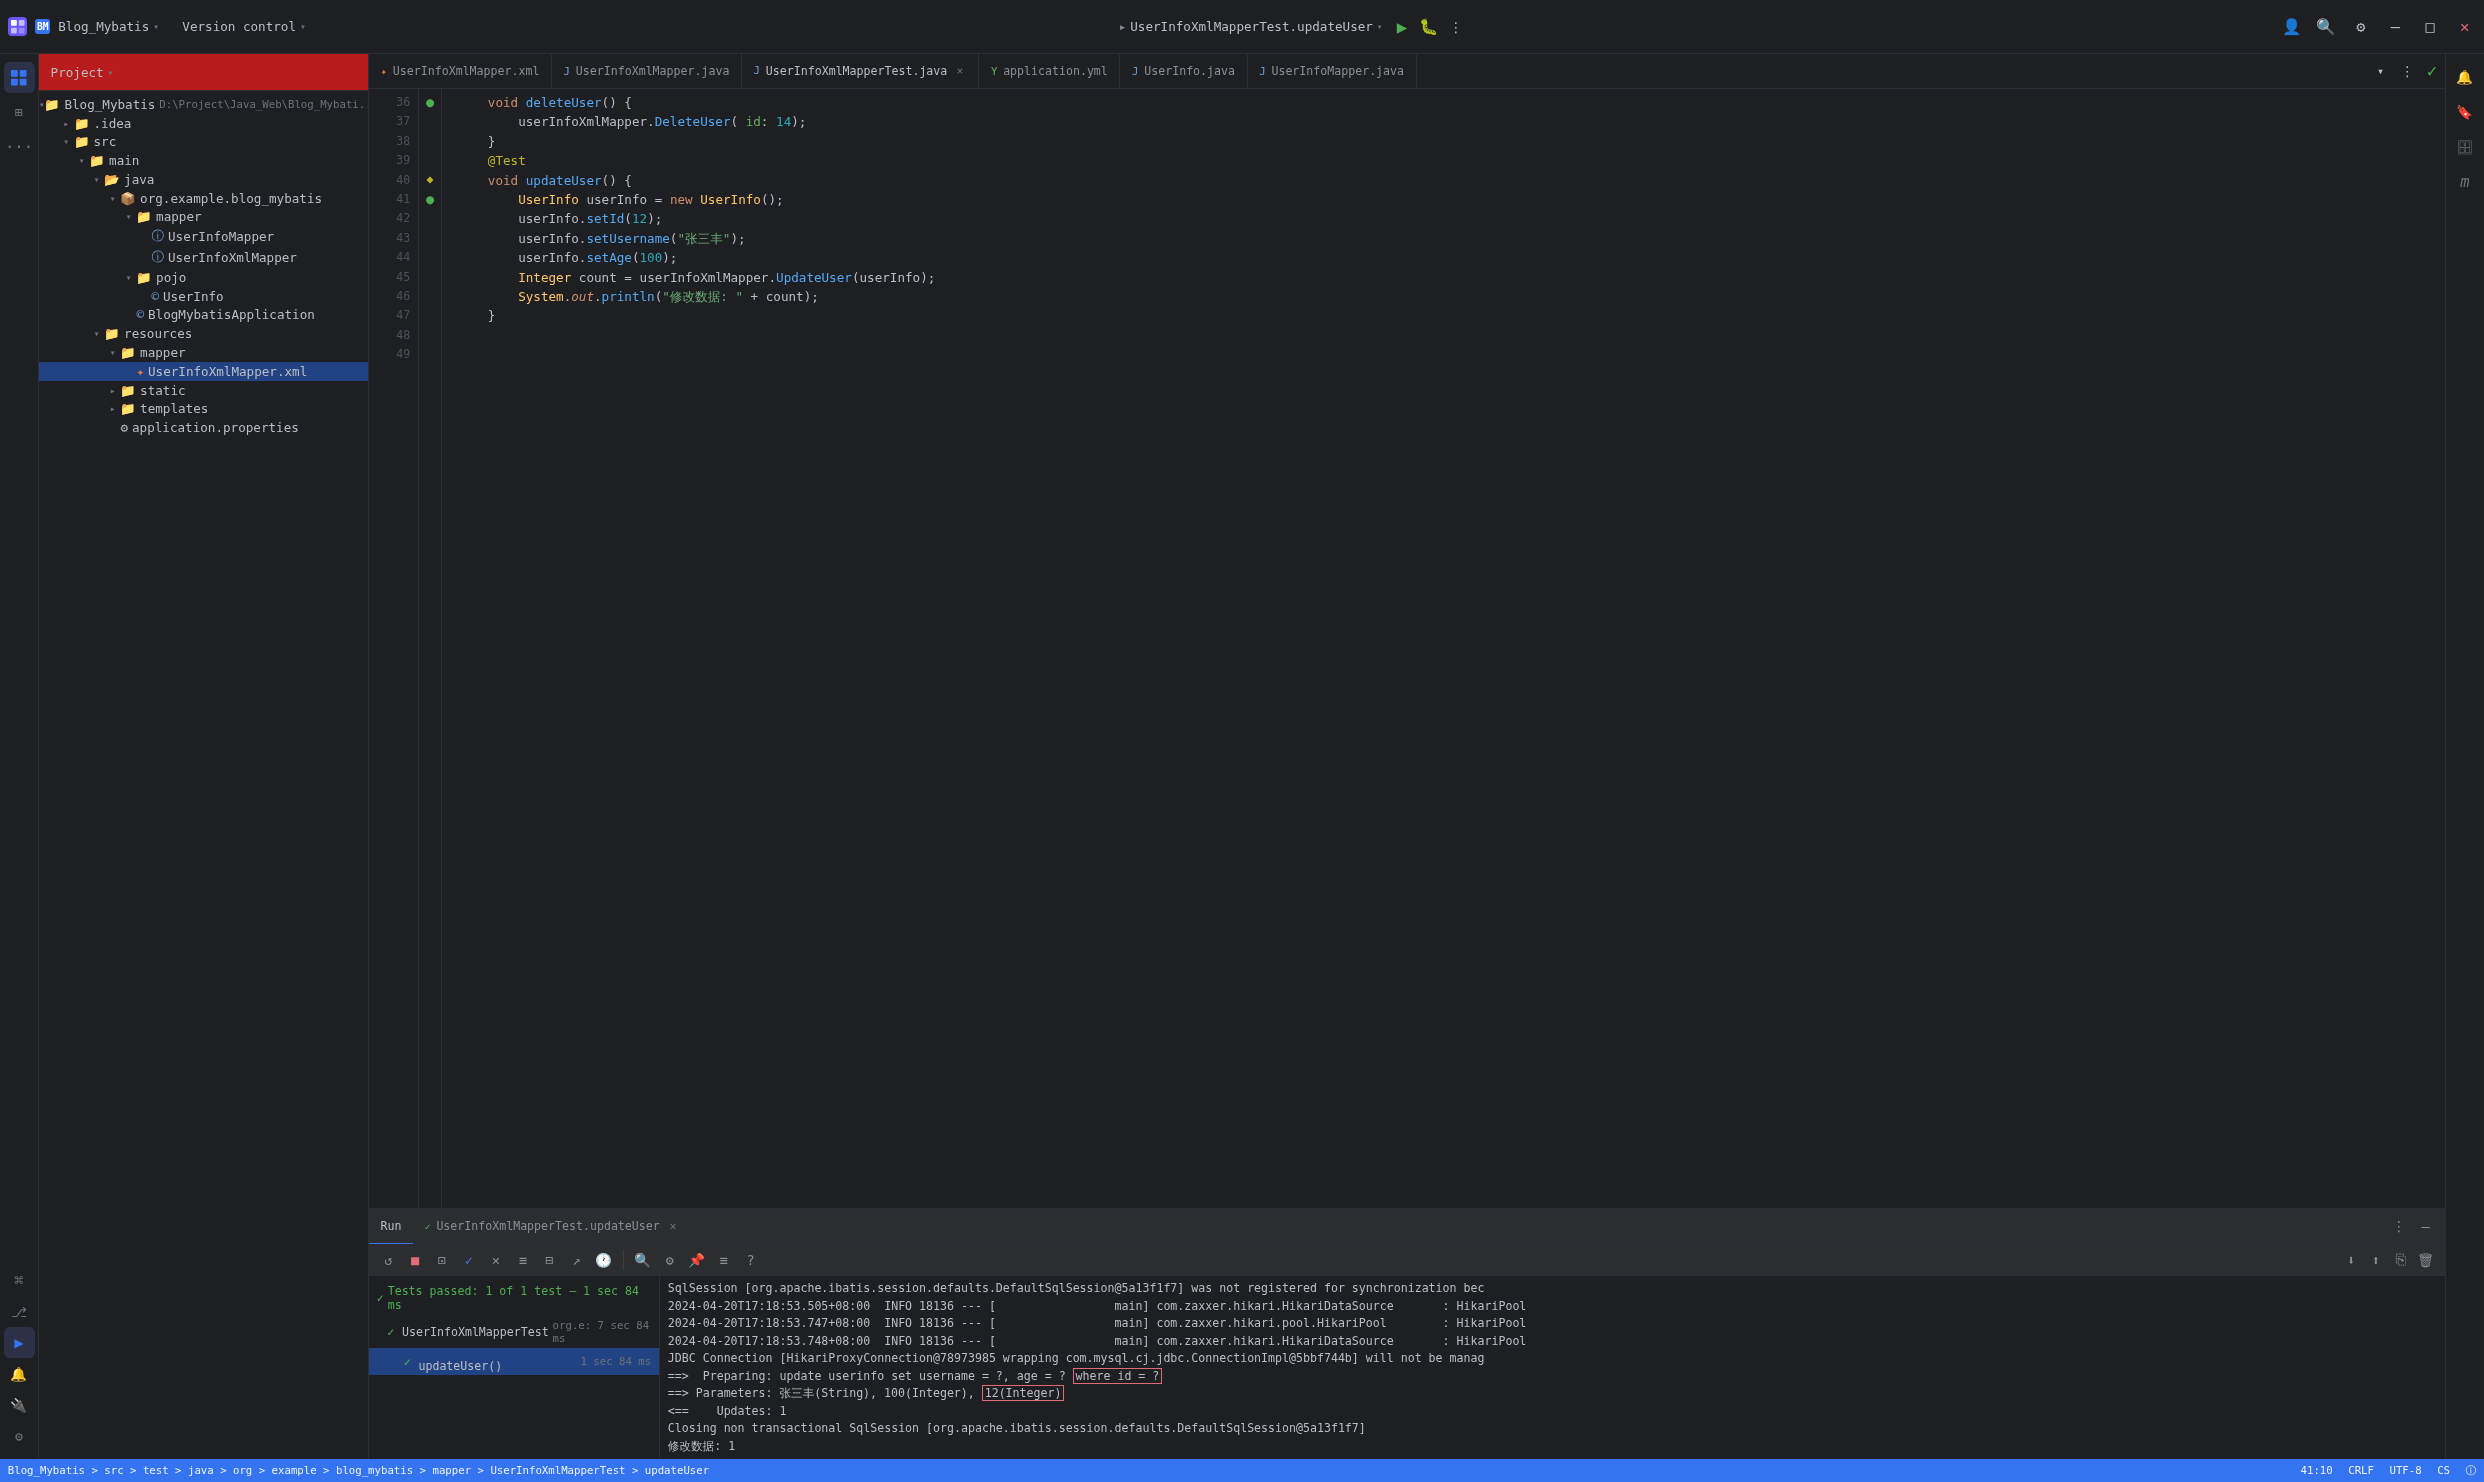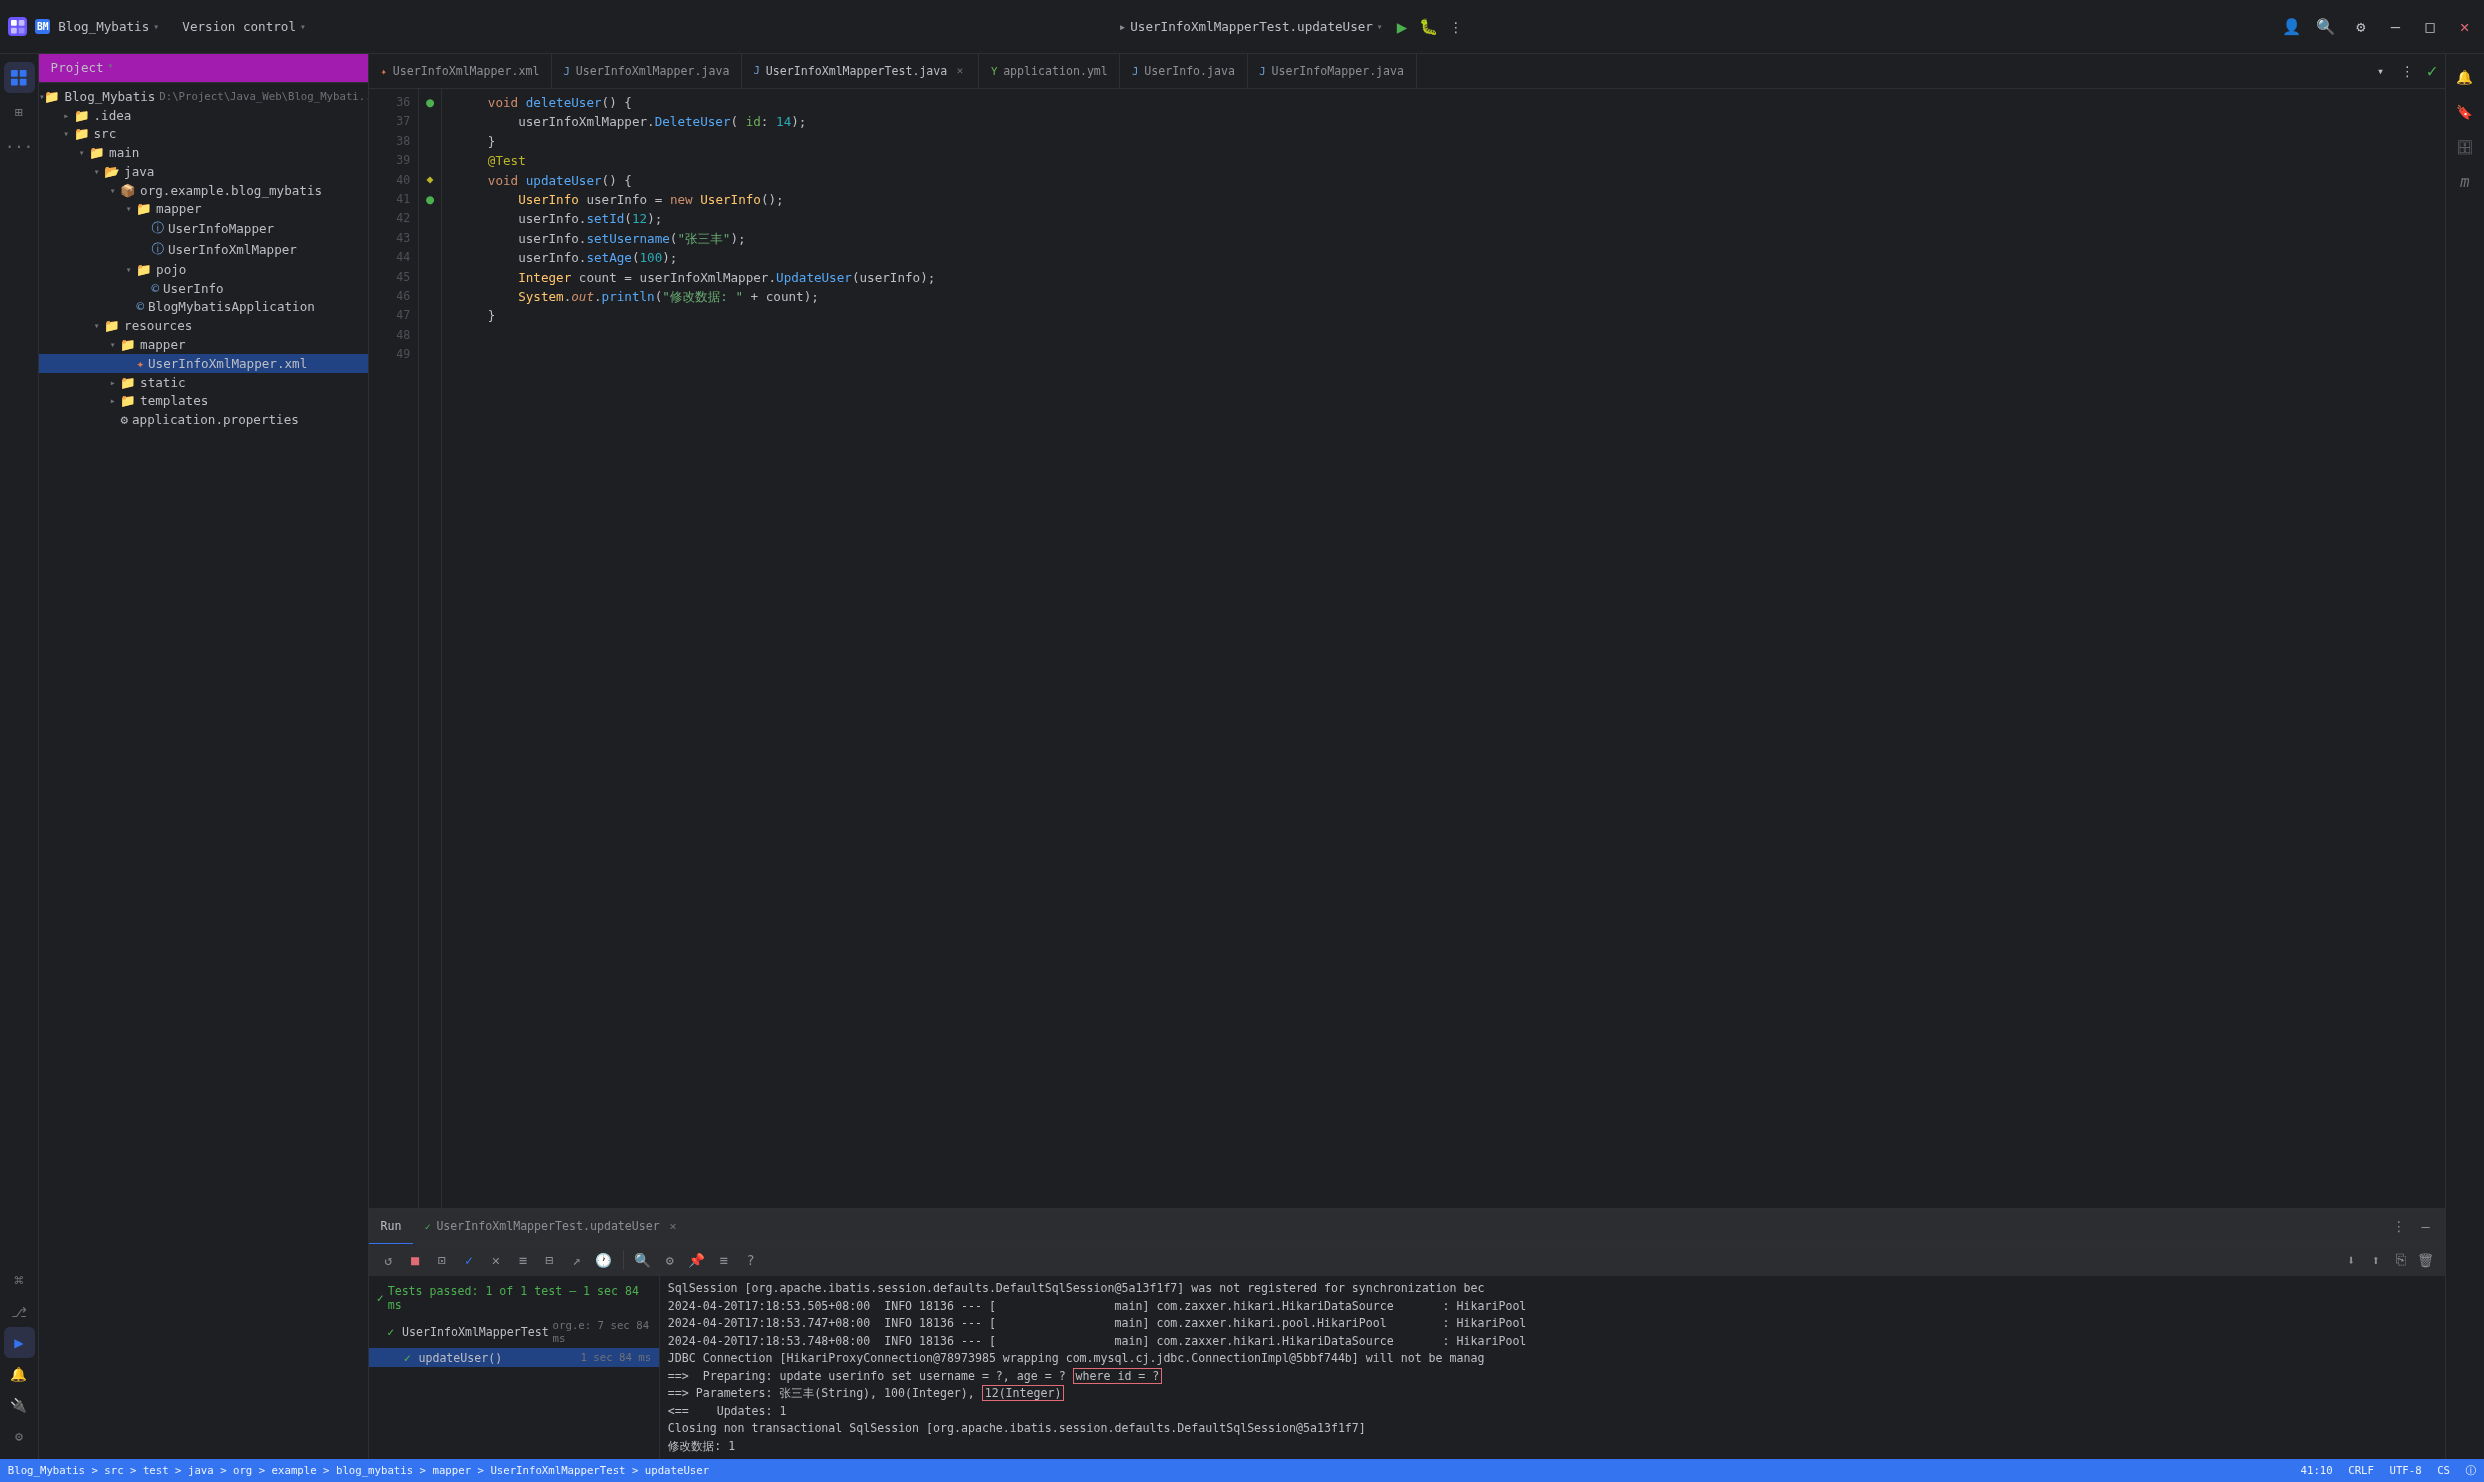--- a/index.html
+++ b/index.html
@@ -20,21 +20,21 @@
     .main-layout { display: flex; flex: 1; overflow: hidden; }
 
     
     .sidebar-icons { width: 39px; background: #1e1f22; border-right: 1px solid #2d2f34; display: flex; flex-direction: column; align-items: center; padding: 7.8px 0; gap: 3.9px; flex-shrink: 0; }
     .sidebar-icon { width: 31px; height: 31px; display: flex; align-items: center; justify-content: center; border-radius: 5.8px; cursor: pointer; color: #6f7177; font-size: 15.5px; }
     .sidebar-icon.active { color: #3574f0; background: #2d3147; }
     .sidebar-icons-bottom { margin-top: auto; }
 
     
     .project-panel { width: 330px; background: #1e1f22; border-right: 1px solid #2d2f34; display: flex; flex-direction: column; flex-shrink: 0; overflow: hidden; }
-    .project-panel-header { display: flex; padding: 5.8px 11.6px; background: #a21caf; border-bottom: 1px solid #2d2f34; height: 29px; }
+    .project-panel-header { display: flex; align-items: center; padding: 5.8px 11.6px; background: #b91c1c; border-bottom: 1px solid #2d2f34; height: 37px; }
     .project-panel-title { font-size: 12.6px; color: #bcbec4; font-weight: 500; }
     .project-tree { flex: 1; overflow-y: auto; padding: 3.9px 0; }
     .tree-item { display: flex; align-items: center; padding: 1.9px 0; cursor: pointer; white-space: nowrap; }
     .tree-item.selected { background: #214283; }
     .tree-item .indent { display: inline-block; }
     .tree-item .arrow { width: 15.5px; display: inline-flex; align-items: center; justify-content: center; font-size: 9.7px; color: #6f7177; }
     .tree-item .item-icon { margin-right: 3.9px; font-size: 12.6px; }
     .tree-item .item-label { font-size: 12.6px; color: #bcbec4; }
 
     
@@ -452,21 +452,21 @@
           </div>
           <div class="test-item">
             <span class="indent" style="width:7.8px;"></span>
             <span class="test-status-ok">✓</span>
             <span style="margin-left:3.9px;">UserInfoXmlMapperTest</span>
             <span class="test-duration">org.e: 7 sec 84 ms</span>
           </div>
           <div class="test-item selected">
             <span class="indent" style="width:23px;"></span>
             <span class="test-status-ok">✓</span>
-            <span style="margin-left:3.9px;">updateUser()</span>
+            <span style="margin-left:3.9px;margin-top:8px;">updateUser()</span>
             <span class="test-duration">1 sec 84 ms</span>
           </div>
         </div>
 
         <div class="console-panel">
           <div class="console-line">SqlSession [org.apache.ibatis.session.defaults.DefaultSqlSession@5a13f1f7] was not registered for synchronization bec</div>
           <div class="console-line">2024-04-20T17:18:53.505+08:00  INFO 18136 --- [                 main] com.zaxxer.hikari.HikariDataSource       : HikariPool</div>
           <div class="console-line">2024-04-20T17:18:53.747+08:00  INFO 18136 --- [                 main] com.zaxxer.hikari.pool.HikariPool        : HikariPool</div>
           <div class="console-line">2024-04-20T17:18:53.748+08:00  INFO 18136 --- [                 main] com.zaxxer.hikari.HikariDataSource       : HikariPool</div>
           <div class="console-line">JDBC Connection [HikariProxyConnection@78973985 wrapping com.mysql.cj.jdbc.ConnectionImpl@5bbf744b] will not be manag</div>

